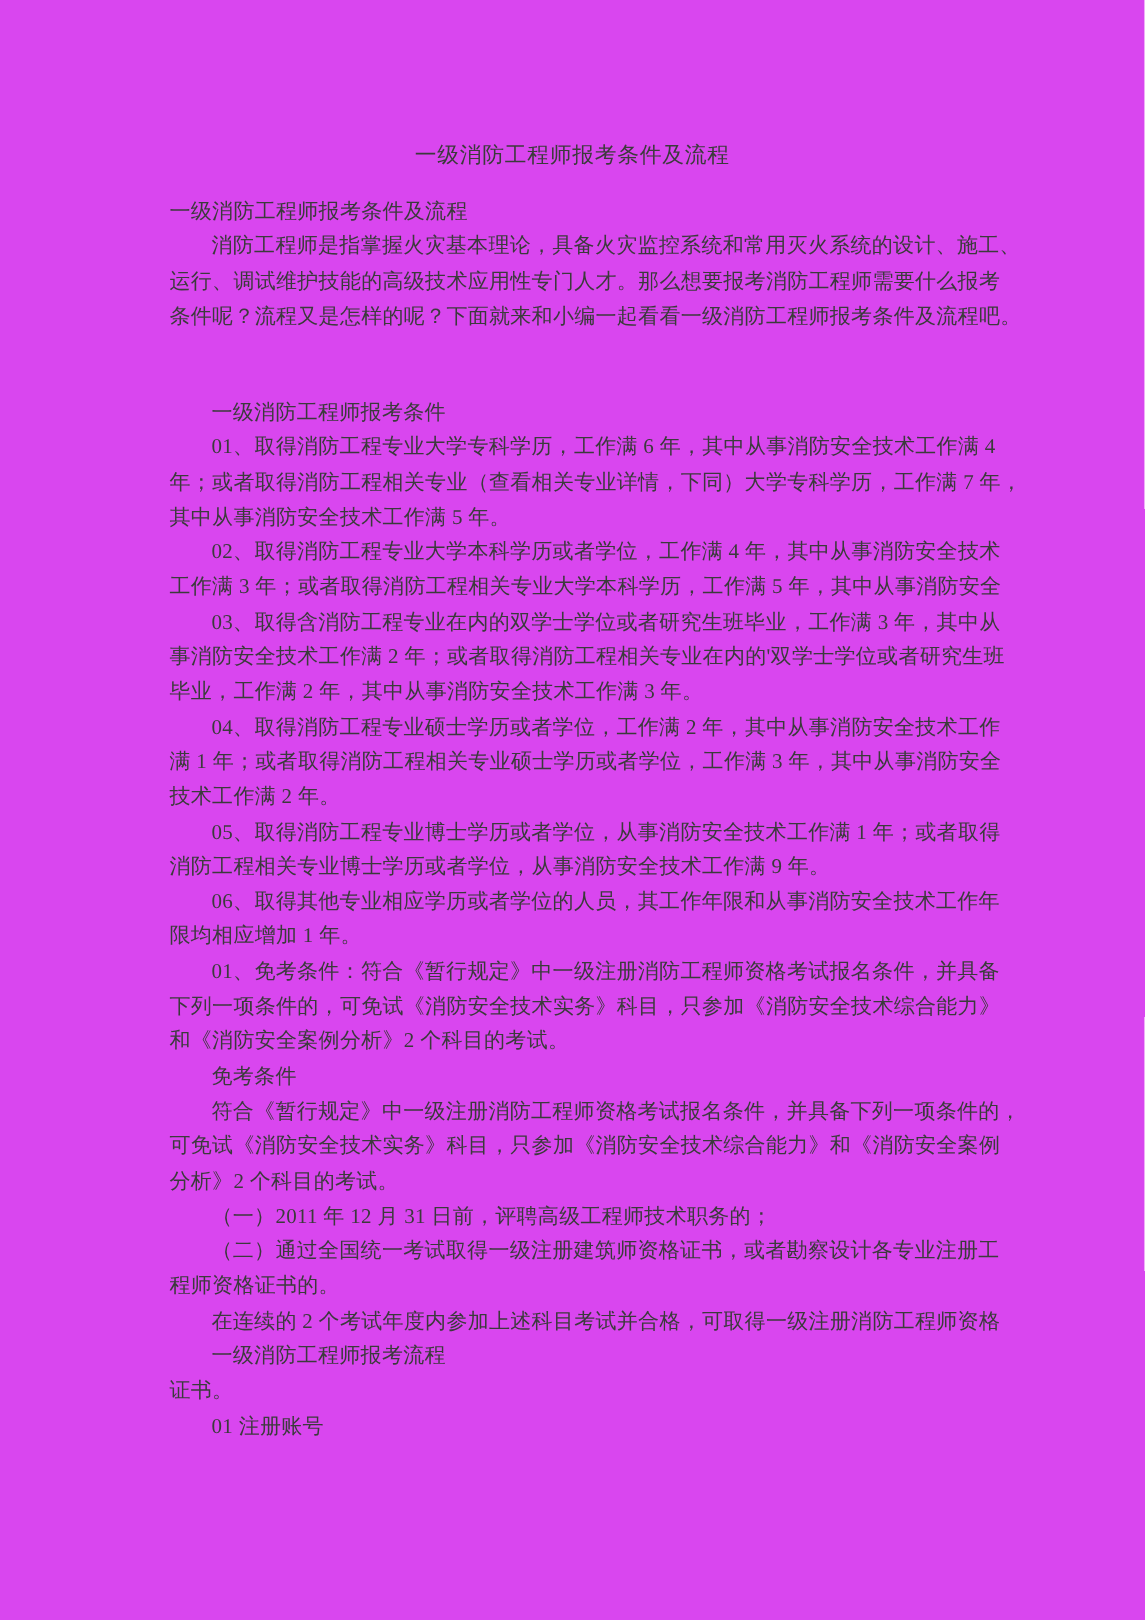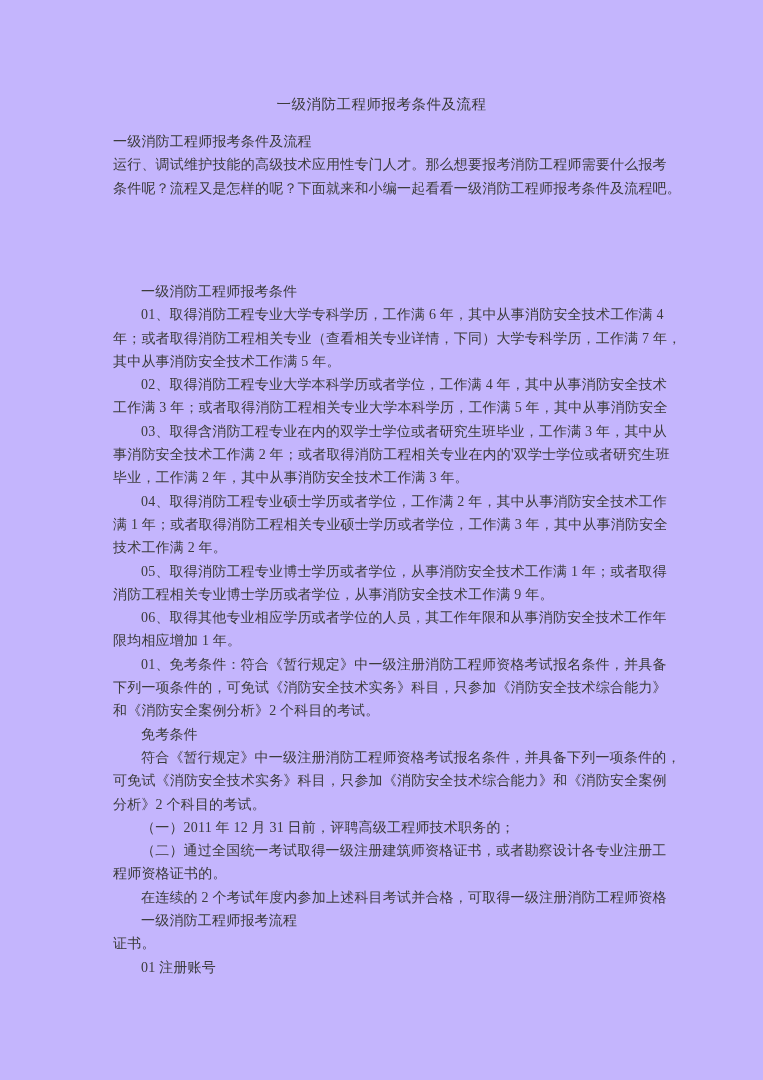--- a/index.html
+++ b/index.html
@@ -4,21 +4,21 @@
 <style>
   html, body {
     margin: 0;
     padding: 0;
     background: #ffffff;
   }
   .page {
     position: relative;
     width: 763px;
     height: 1080px;
-    background: #c4b5fd;
+    background: #d946ef;
     font-family: "Liberation Serif", "DejaVu Serif", serif;
     color: #3b3b3b;
     overflow: hidden;
   }
   .doc-title {
     position: absolute;
     top: 92px;
     left: 0;
     width: 763px;
     text-align: center;
@@ -28,36 +28,37 @@
   }
   .block {
     position: absolute;
     left: 113px;
     width: 544px;
     font-size: 14px;
     line-height: 23.3px;
     letter-spacing: 0.2px;
   }
   #intro-block { top: 130px; }
-  #main-block  { top: 280px; }
+  #main-block  { top: 264px; }
   .line {
     white-space: nowrap;
     overflow: visible;
   }
   .line.indent { padding-left: 28px; }
 </style>
 </head>
 <body>
 
 <div class="page">
 
   <div class="doc-title">一级消防工程师报考条件及流程</div>
 
   <div class="block" id="intro-block">
       <div class="line">一级消防工程师报考条件及流程</div>
+      <div class="line indent">消防工程师是指掌握火灾基本理论，具备火灾监控系统和常用灭火系统的设计、施工、</div>
       <div class="line">运行、调试维护技能的高级技术应用性专门人才。那么想要报考消防工程师需要什么报考</div>
       <div class="line">条件呢？流程又是怎样的呢？下面就来和小编一起看看一级消防工程师报考条件及流程吧。</div>
     </div>
 
   <div class="block" id="main-block">
       <div class="line indent">一级消防工程师报考条件</div>
       <div class="line indent">01、取得消防工程专业大学专科学历，工作满 6 年，其中从事消防安全技术工作满 4</div>
       <div class="line">年；或者取得消防工程相关专业（查看相关专业详情，下同）大学专科学历，工作满 7 年，</div>
       <div class="line">其中从事消防安全技术工作满 5 年。</div>
       <div class="line indent">02、取得消防工程专业大学本科学历或者学位，工作满 4 年，其中从事消防安全技术</div>

